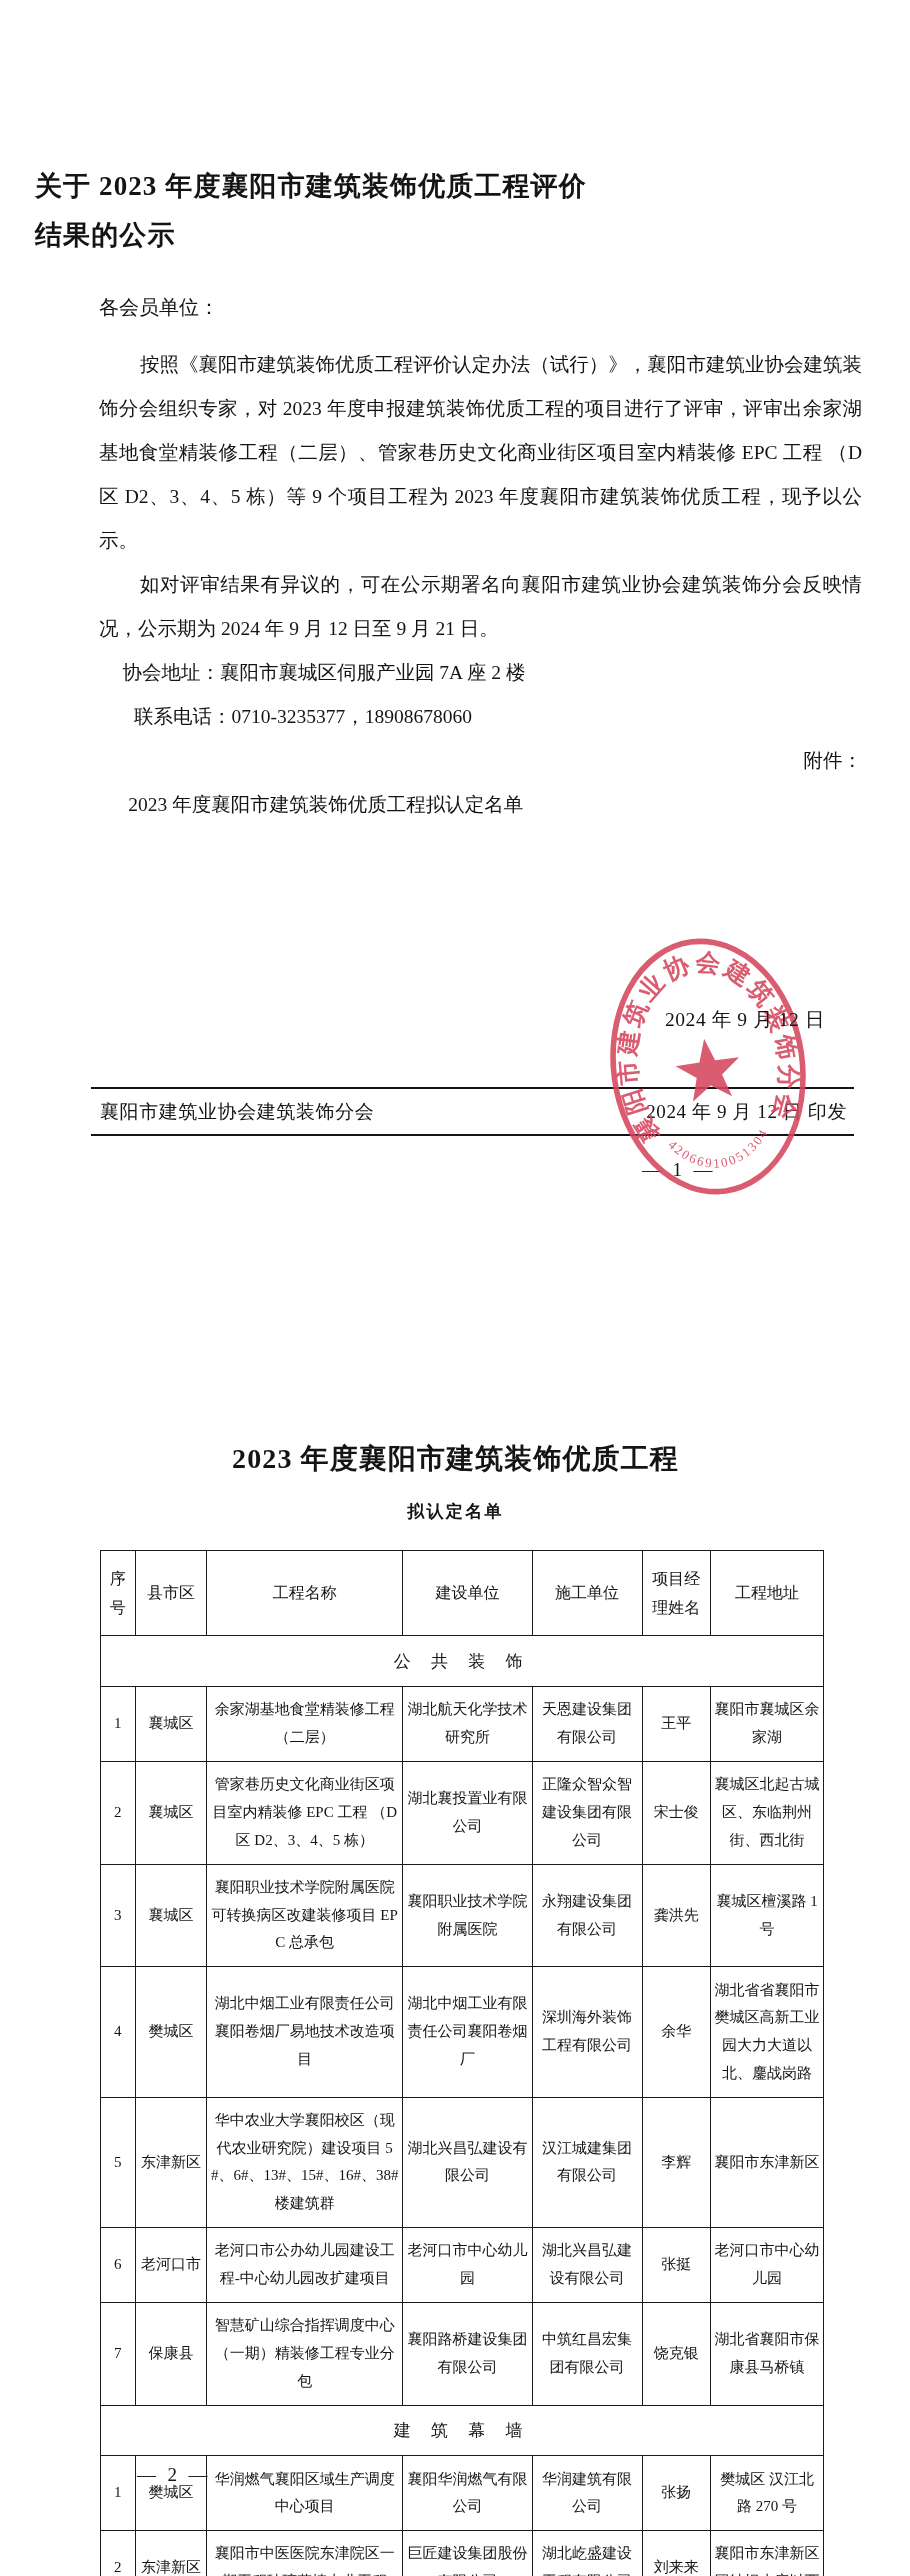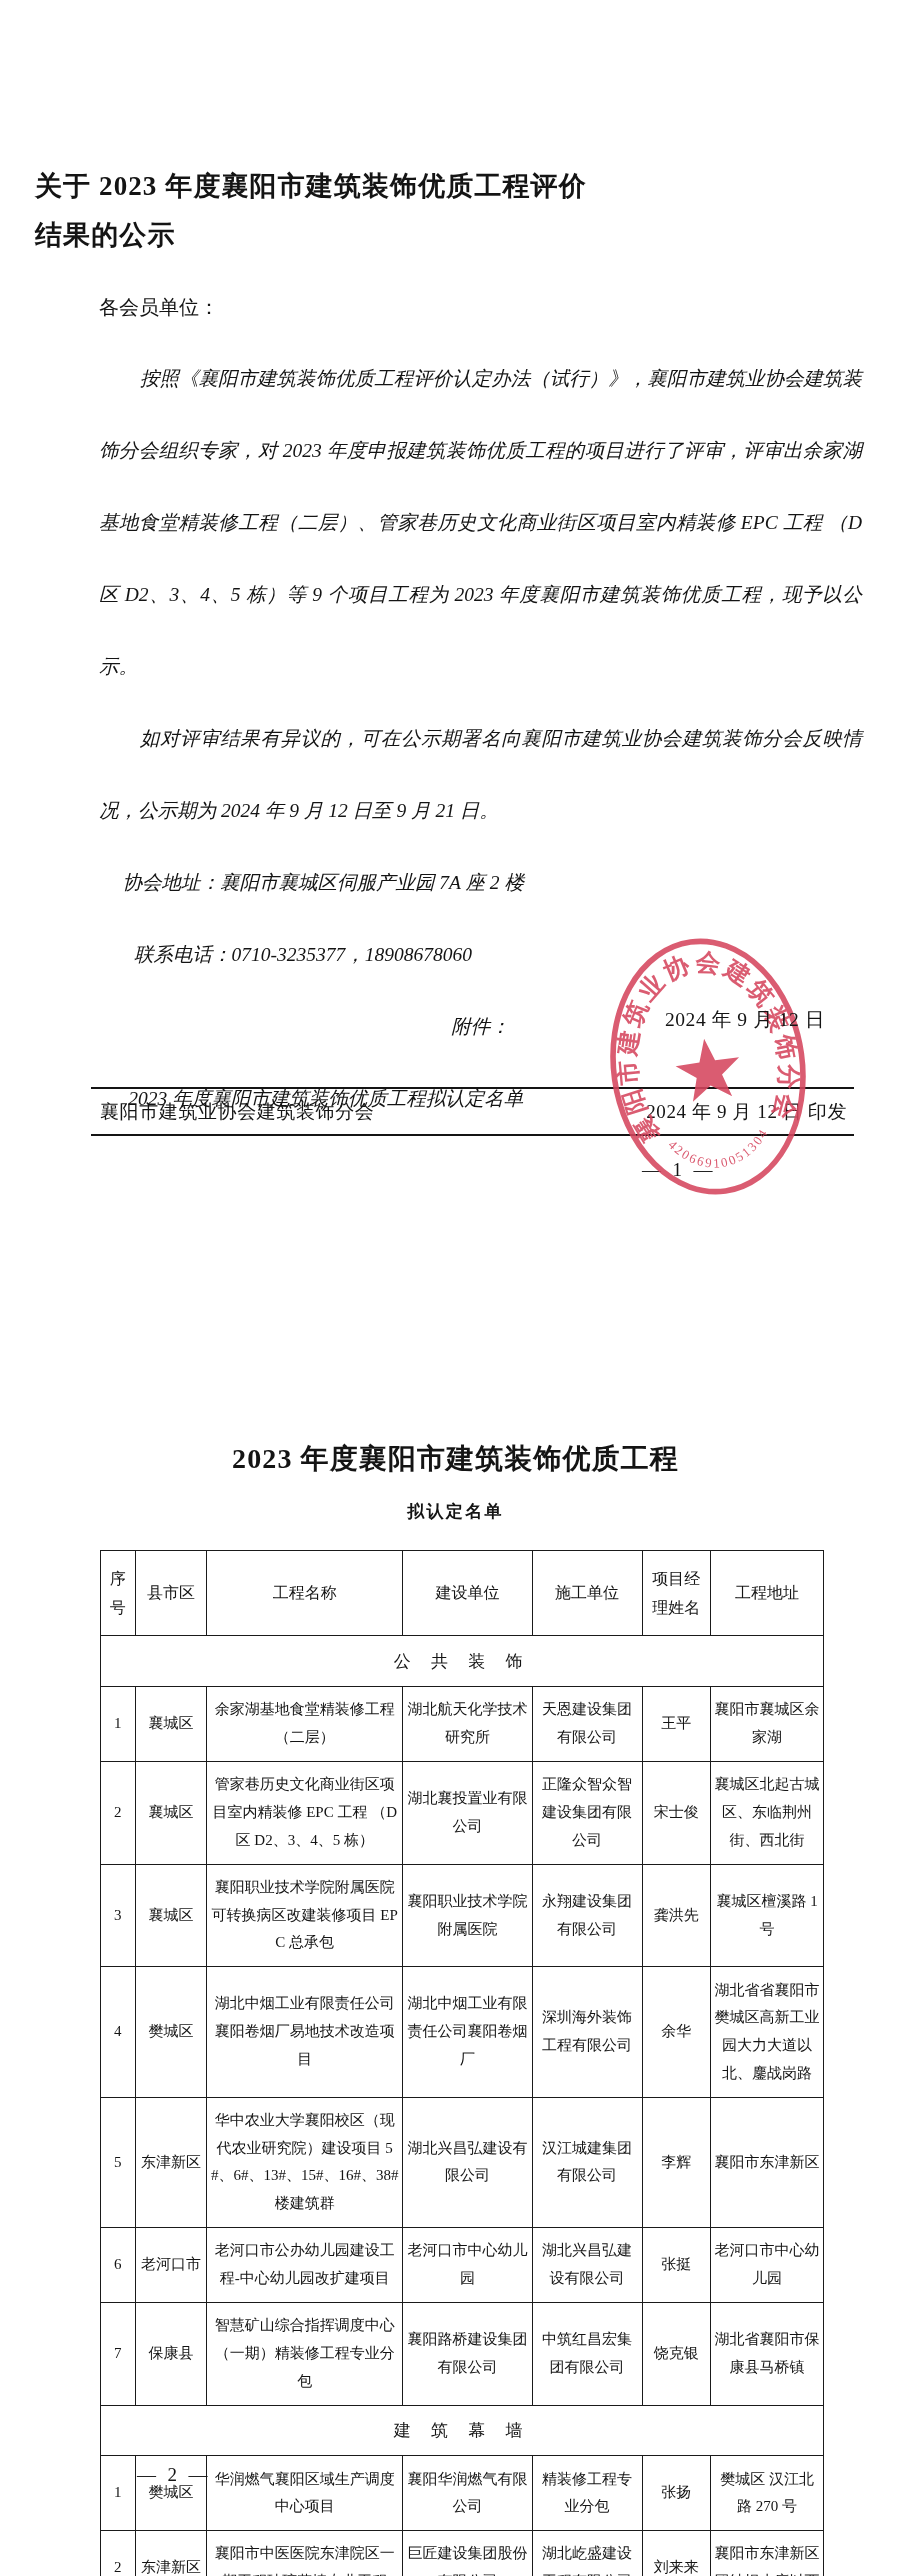--- a/index.html
+++ b/index.html
@@ -12,26 +12,26 @@
   
   #page1{top:0;height:1263px;}
   .doc-title{
     position:absolute;top:162px;left:6px;width:100%;
     font-size:27px;font-weight:bold;
     line-height:49px;letter-spacing:1.1px;padding-left:29px;
   }
   .salutation{position:absolute;top:294px;left:99px;font-size:20px;}
   .bodytext{
     position:absolute;top:343px;left:99px;right:49px;
-    font-size:19.5px;line-height:72px;text-align:justify;font-style:italic;
+    font-size:19.5px;line-height:44px;text-align:justify;
   }
   .bodytext p{margin:0;text-indent:2.1em;}
   .bodytext p.addr{text-indent:1.2em;text-align:left;}
   .bodytext p.phone{text-indent:1.8em;text-align:left;}
-  .bodytext p.attach{text-indent:0;text-align:center;}
+  .bodytext p.attach{text-indent:0;text-align:right;}
   .bodytext p.attach-title{text-indent:1.5em;text-align:left;}
   .issue-date{
     position:absolute;top:1006px;right:86px;font-size:19.5px;z-index:6;
     letter-spacing:0.6px;
   }
   .seal{
     position:absolute;left:607px;top:934px;width:202px;height:265px;
     z-index:5;opacity:.88;transform:rotate(-8deg);
   }
   .rule{position:absolute;left:91px;right:57px;height:1.7px;background:#141414;z-index:2;}
@@ -201,21 +201,21 @@
           <td>湖北省襄阳市保康县马桥镇</td>
         </tr>
         <tr>
           <td colspan="7" class="section">建 筑 幕 墙</td>
         </tr>
         <tr>
           <td>1</td>
           <td>樊城区</td>
           <td>华润燃气襄阳区域生产调度中心项目</td>
           <td>襄阳华润燃气有限公司</td>
-          <td>精装修工程专业分包</td>
+          <td>华润建筑有限公司</td>
           <td>张扬</td>
           <td>樊城区 汉江北路 270 号</td>
         </tr>
         <tr>
           <td>2</td>
           <td>东津新区</td>
           <td>襄阳市中医医院东津院区一期工程玻璃幕墙专业工程</td>
           <td>巨匠建设集团股份有限公司</td>
           <td>湖北屹盛建设工程有限公司</td>
           <td>刘来来</td>

